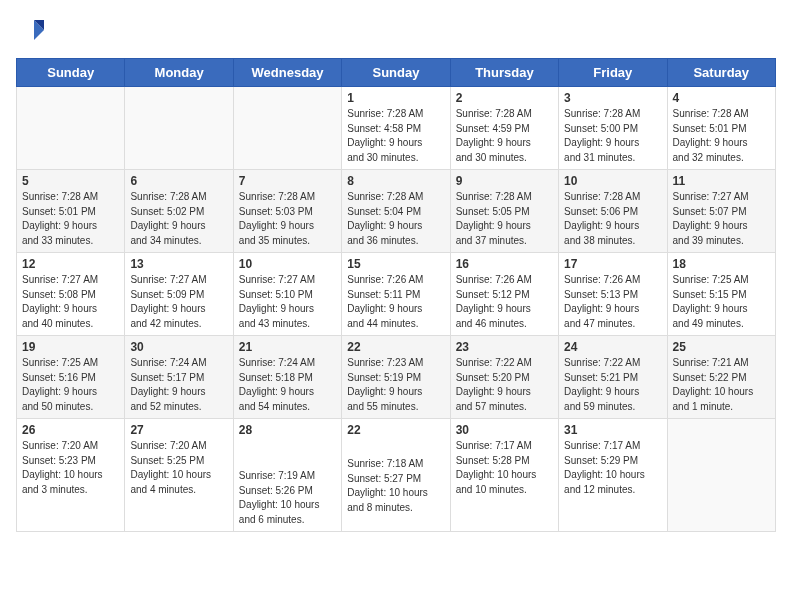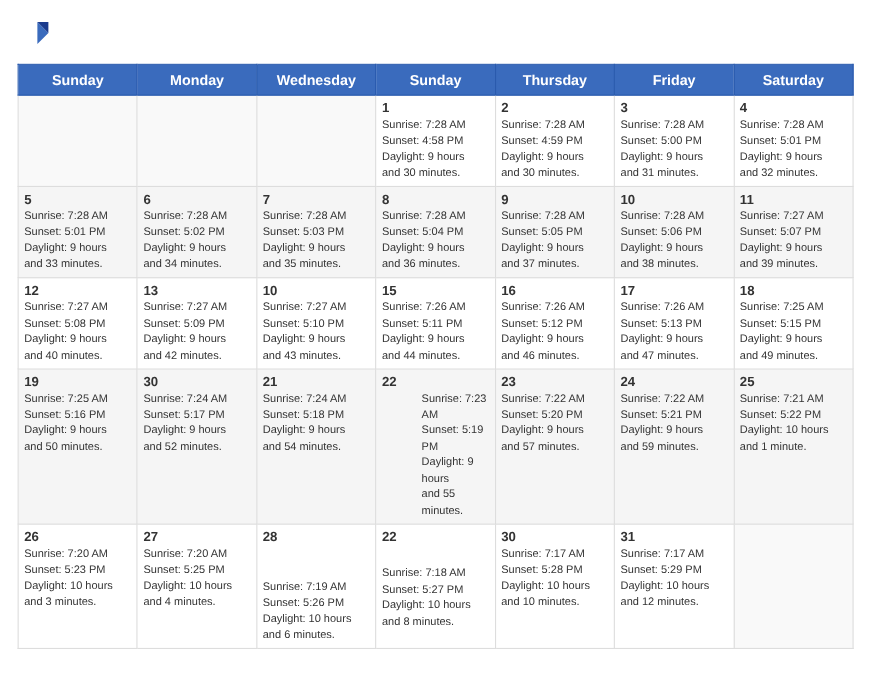--- a/index.html
+++ b/index.html
@@ -282,21 +282,21 @@
         </td>
         <td>
           <span class="day-num">21</span>
           <div class="day-info" style="white-space: pre-line;">Sunrise: 7:24 AM
 Sunset: 5:18 PM
 Daylight: 9 hours
 and 54 minutes.</div>
         </td>
         <td>
           <span class="day-num">22</span>
-          <div class="day-info" style="white-space: pre-line; margin-left: 36px;">Sunrise: 7:23 AM
+          <div class="day-info" style="white-space: pre-line;">Sunrise: 7:23 AM
 Sunset: 5:19 PM
 Daylight: 9 hours
 and 55 minutes.</div>
         </td>
         <td>
           <span class="day-num">23</span>
           <div class="day-info" style="white-space: pre-line;">Sunrise: 7:22 AM
 Sunset: 5:20 PM
 Daylight: 9 hours
 and 57 minutes.</div>

